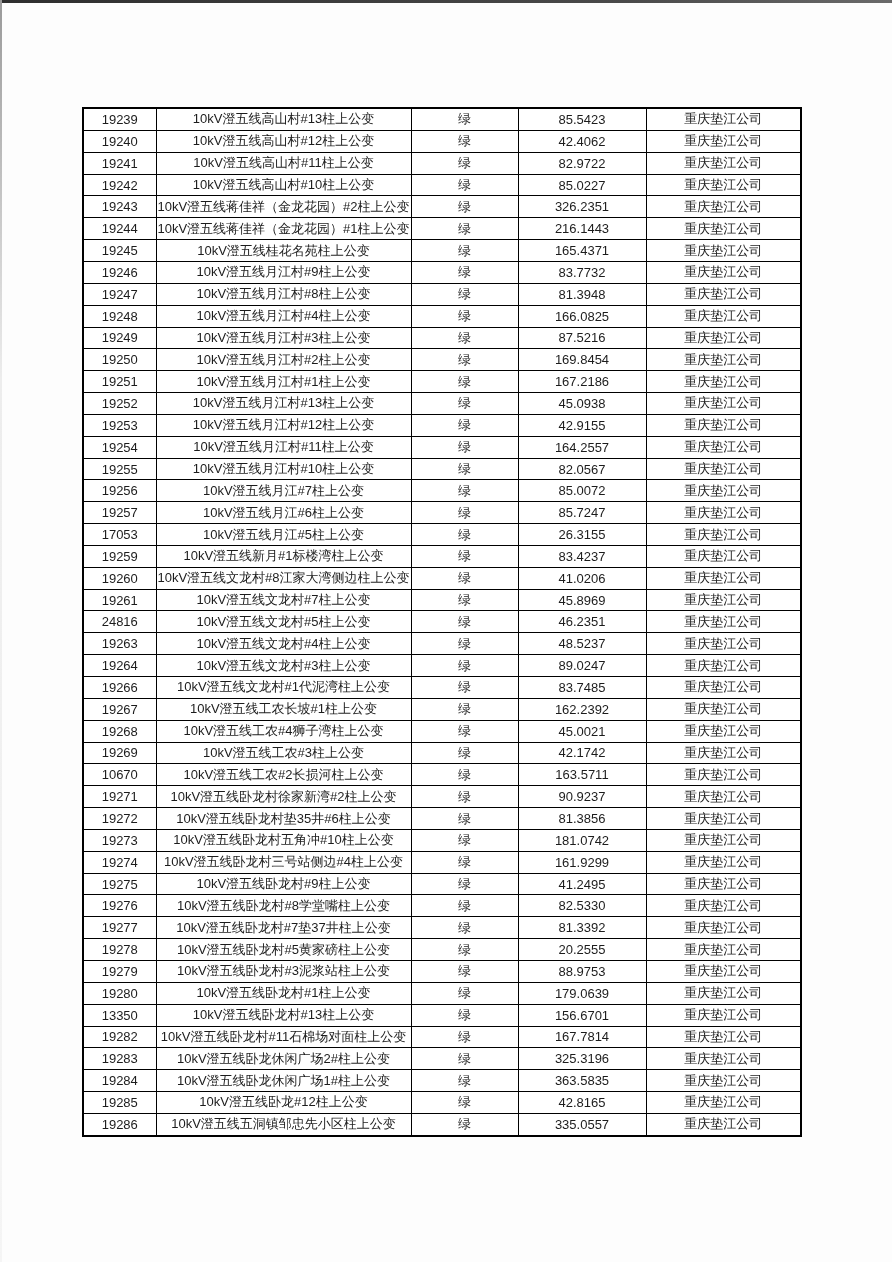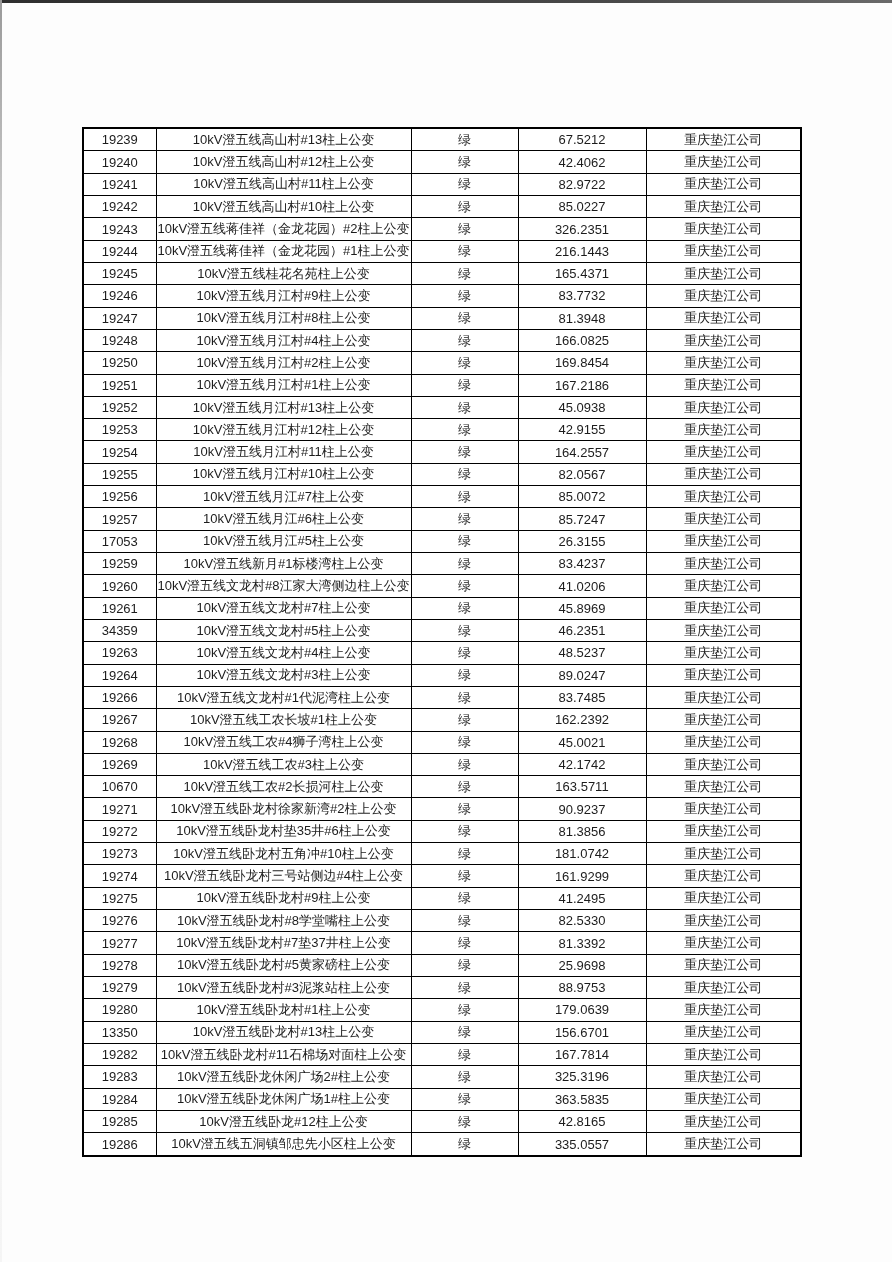--- a/index.html
+++ b/index.html
@@ -29,21 +29,20 @@
   }
   table.grid {
     position: absolute;
     left: 82px;
     top: 107px;
     width: 718px;
     height: 1030px;
     border-collapse: collapse;
     table-layout: fixed;
     background: #ffffff;
-    margin-top: 20px;
   }
   table.grid td {
     border: 1px solid #000;
     padding: 0;
     font-size: 13px;
     color: var(--text-color, #1c1c1c);
     overflow: hidden;
     vertical-align: middle;
   }
   table.grid {
@@ -82,21 +81,21 @@
           <td class="c-id">
             <div class="cell">19239</div>
           </td>
           <td class="c-name">
             <div class="cell">10kV澄五线高山村#13柱上公变</div>
           </td>
           <td class="c-status">
             <div class="cell">绿</div>
           </td>
           <td class="c-value">
-            <div class="cell">67.5212</div>
+            <div class="cell">85.5423</div>
           </td>
           <td class="c-company">
             <div class="cell">重庆垫江公司</div>
           </td>
         </tr>
         <tr>
           <td class="c-id">
             <div class="cell">19240</div>
           </td>
           <td class="c-name">
@@ -243,20 +242,37 @@
           </td>
           <td class="c-value">
             <div class="cell">166.0825</div>
           </td>
           <td class="c-company">
             <div class="cell">重庆垫江公司</div>
           </td>
         </tr>
         <tr>
           <td class="c-id">
+            <div class="cell">19249</div>
+          </td>
+          <td class="c-name">
+            <div class="cell">10kV澄五线月江村#3柱上公变</div>
+          </td>
+          <td class="c-status">
+            <div class="cell">绿</div>
+          </td>
+          <td class="c-value">
+            <div class="cell">87.5216</div>
+          </td>
+          <td class="c-company">
+            <div class="cell">重庆垫江公司</div>
+          </td>
+        </tr>
+        <tr>
+          <td class="c-id">
             <div class="cell">19250</div>
           </td>
           <td class="c-name">
             <div class="cell">10kV澄五线月江村#2柱上公变</div>
           </td>
           <td class="c-status">
             <div class="cell">绿</div>
           </td>
           <td class="c-value">
             <div class="cell">169.8454</div>
@@ -447,21 +463,21 @@
           </td>
           <td class="c-value">
             <div class="cell">45.8969</div>
           </td>
           <td class="c-company">
             <div class="cell">重庆垫江公司</div>
           </td>
         </tr>
         <tr>
           <td class="c-id">
-            <div class="cell">34359</div>
+            <div class="cell">24816</div>
           </td>
           <td class="c-name">
             <div class="cell">10kV澄五线文龙村#5柱上公变</div>
           </td>
           <td class="c-status">
             <div class="cell">绿</div>
           </td>
           <td class="c-value">
             <div class="cell">46.2351</div>
           </td>
@@ -711,21 +727,21 @@
           <td class="c-id">
             <div class="cell">19278</div>
           </td>
           <td class="c-name">
             <div class="cell">10kV澄五线卧龙村#5黄家磅柱上公变</div>
           </td>
           <td class="c-status">
             <div class="cell">绿</div>
           </td>
           <td class="c-value">
-            <div class="cell">25.9698</div>
+            <div class="cell">20.2555</div>
           </td>
           <td class="c-company">
             <div class="cell">重庆垫江公司</div>
           </td>
         </tr>
         <tr>
           <td class="c-id">
             <div class="cell">19279</div>
           </td>
           <td class="c-name">

